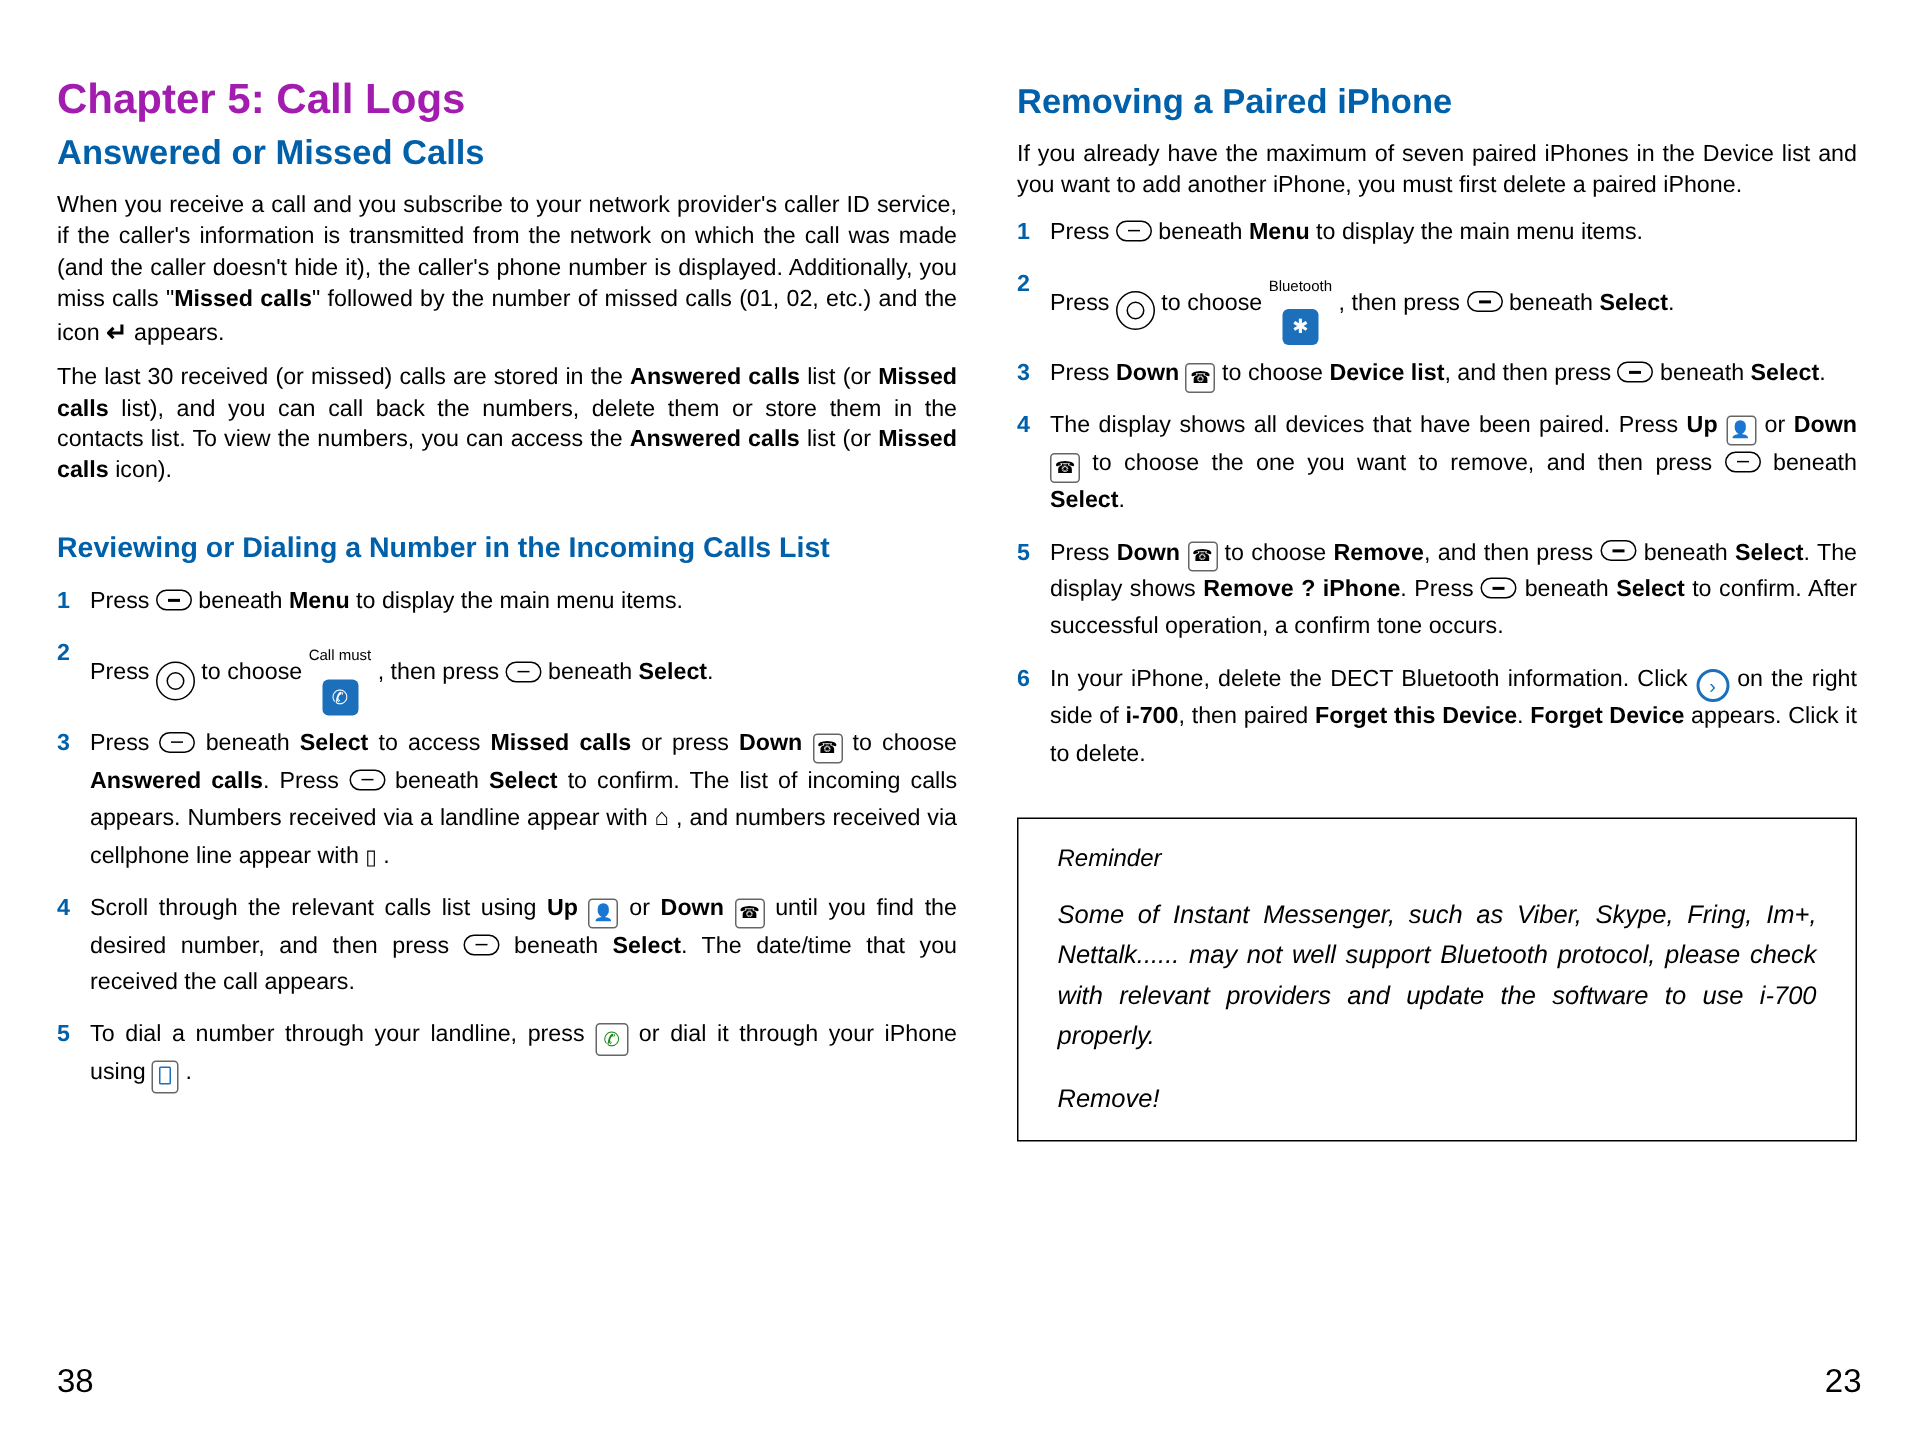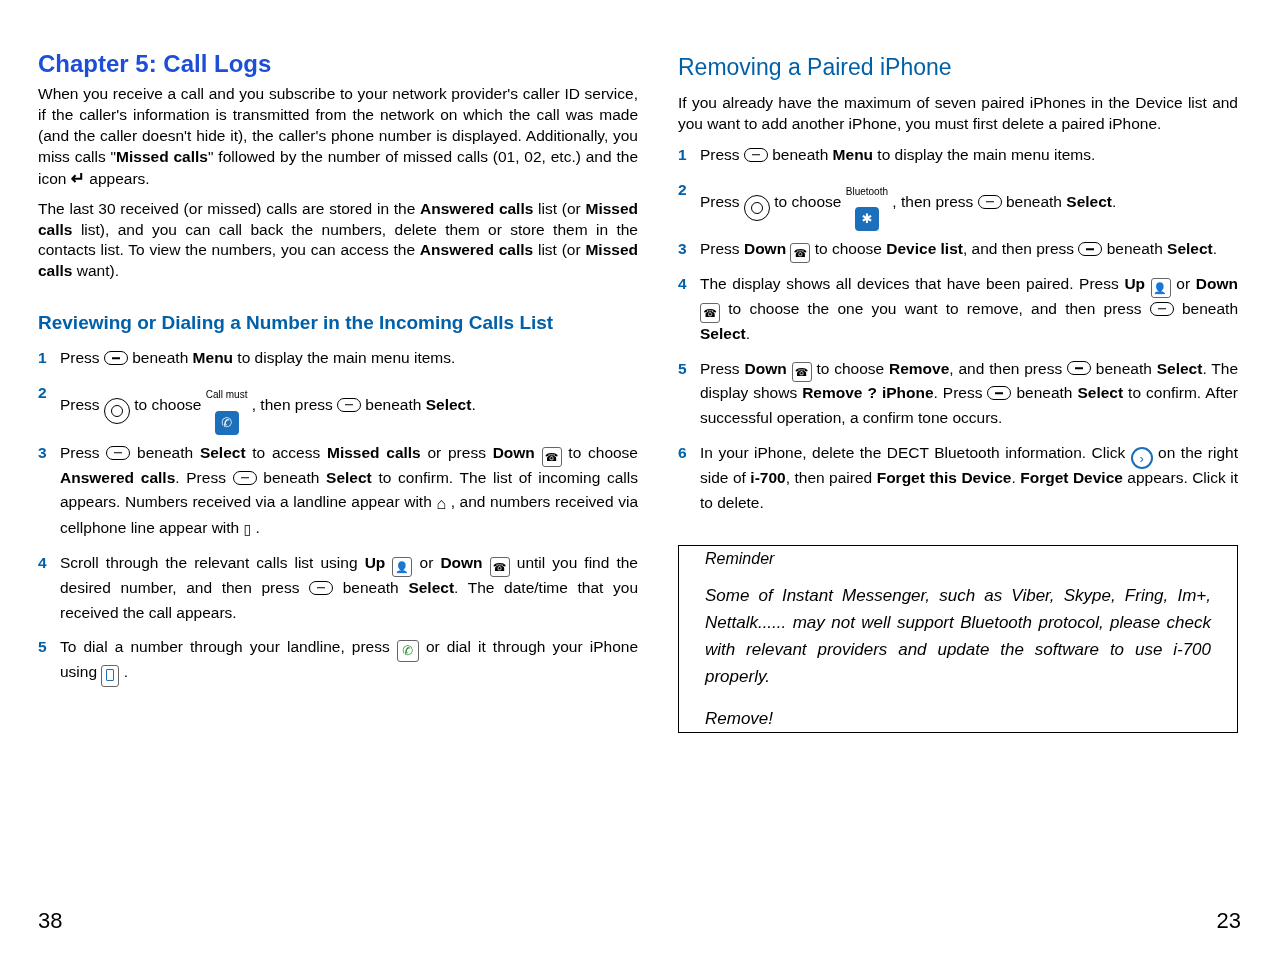--- a/index.html
+++ b/index.html
@@ -12,29 +12,29 @@
   }
   .page {
     position: absolute;
     width: 600px;
     top: 50px;
     color: #000;
   }
   .page-left { left: 38px; }
   .page-right { left: 678px; width: 560px; }
   .chapter-title {
-    color: #1d4ed8;
-    font-size: 24px;
+    color: #a21caf;
+    font-size: 28px;
     font-weight: bold;
     margin-bottom: 6px;
   }
   .section-title {
     color: #0060a9;
     font-size: 23px;
-    font-weight: normal;
+    font-weight: bold;
     margin-bottom: 12px;
     margin-top: 4px;
   }
   .subsection-title {
     color: #0060a9;
     font-size: 19px;
     font-weight: bold;
     margin-top: 30px;
     margin-bottom: 12px;
   }
@@ -166,21 +166,21 @@
     position: relative;
     margin-top: 24px;
   }
   .label-stack {
     display: inline-block;
     vertical-align: middle;
     text-align: center;
   }
   .reminder-box {
     border: 1.5px solid #000;
-    padding: 0 26px;
+    padding: 14px 26px;
     margin-top: 30px;
     font-style: italic;
     font-size: 17px;
     line-height: 1.6;
     text-align: justify;
   }
   .reminder-box .r-title {
     font-size: 16px;
     margin-bottom: 10px;
     font-style: italic;
@@ -196,27 +196,28 @@
     font-size: 22px;
   }
   .page-num-left { left: 38px; }
   .page-num-right { right: 30px; }
 </style>
 </head>
 <body>
 
 <div class="page page-left">
   <h1 class="chapter-title">Chapter 5: Call Logs</h1>
+  <h2 class="section-title">Answered or Missed Calls</h2>
 
   <p class="body-para">
     <span>When you receive a call and you subscribe to your network provider's caller ID service, if the caller's information is transmitted from the network on which the call was made (and the caller doesn't hide it), the caller's phone number is displayed. Additionally, you miss calls "</span><b>Missed calls</b><span>" followed by the number of missed calls (01, 02, etc.) and the icon </span><span class="icon icon-enter">↵</span><span> appears.</span>
   </p>
 
   <p class="body-para">
-    <span>The last 30 received (or missed) calls are stored in the </span><b>Answered calls</b><span> list (or </span><b>Missed calls</b><span> list), and you can call back the numbers, delete them or store them in the contacts list. To view the numbers, you can access the </span><b>Answered calls</b><span> list (or </span><b>Missed calls</b><span> want).</span>
+    <span>The last 30 received (or missed) calls are stored in the </span><b>Answered calls</b><span> list (or </span><b>Missed calls</b><span> list), and you can call back the numbers, delete them or store them in the contacts list. To view the numbers, you can access the </span><b>Answered calls</b><span> list (or </span><b>Missed calls</b><span> icon).</span>
   </p>
 
   <h3 class="subsection-title">Reviewing or Dialing a Number in the Incoming Calls List</h3>
 
   <ol class="steps">
     <li><span class="num">1</span>
       <span>Press </span><span class="icon icon-softkey"></span><span> beneath </span><b>Menu</b><span> to display the main menu items.</span>
     </li>
     <li><span class="num">2</span>
       <span>Press </span><span class="icon icon-nav"></span><span> to choose </span><span class="label-stack"><span class="tiny-label">Call must</span><br><span class="icon icon-app">✆</span></span><span> , then press </span><span class="icon icon-softkey"></span><span> beneath </span><b>Select</b><span>.</span>

